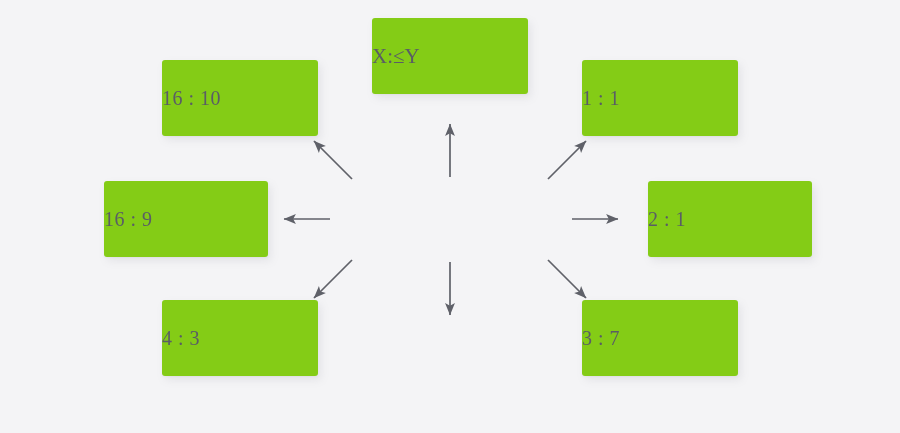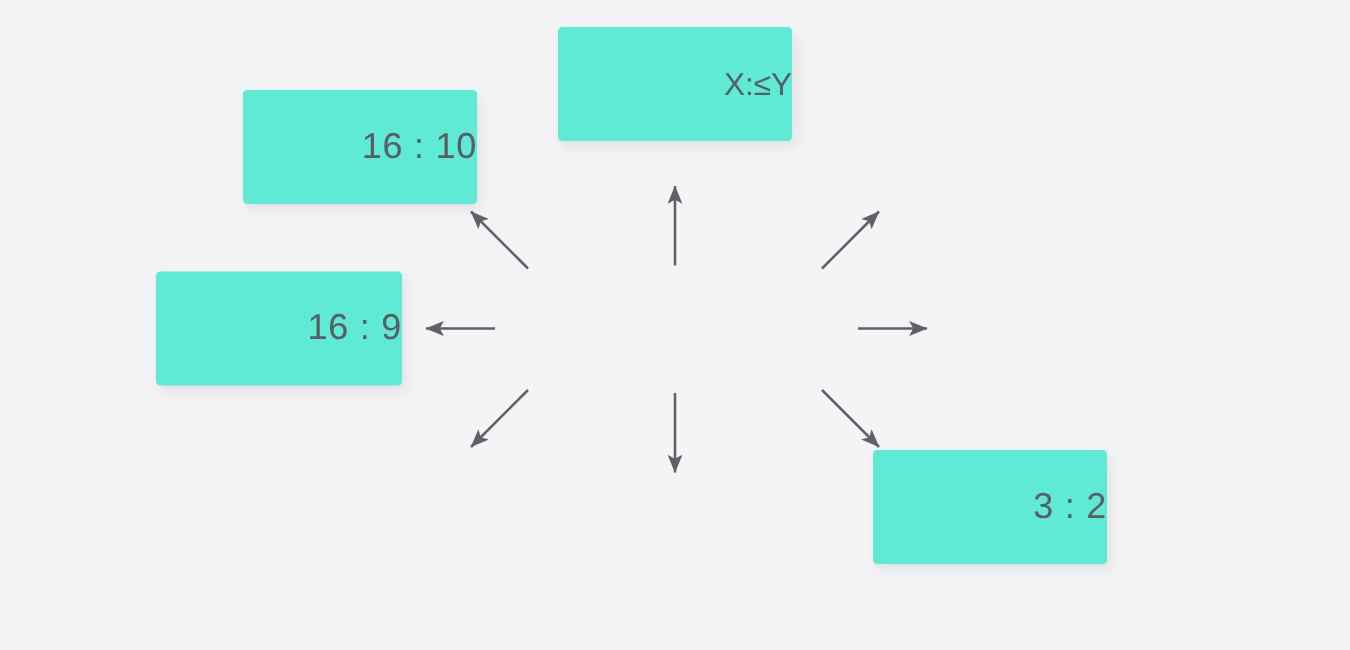--- a/index.html
+++ b/index.html
@@ -22,32 +22,33 @@
   .arrow-layer {
     position: absolute;
     left: 0;
     top: 0;
     width: 900px;
     height: 433px;
     pointer-events: none;
   }
   .node {
     position: absolute;
-    background: #5eead4;
+    background: #84cc16;
     border-radius: 3px;
     box-shadow: 3px 4px 9px rgba(120, 124, 140, 0.13),
                 0 1px 2px rgba(120, 124, 140, 0.06);
     display: flex;
     align-items: center;
-    justify-content: flex-end;
+    justify-content: flex-start;
     box-sizing: border-box;
+    font-family: Liberation Serif, serif;
   }
   .node-label {
     color: #5a5d66;
-    font-size: 24px;
+    font-size: 20px;
     letter-spacing: 0.5px;
     line-height: 1;
     white-space: nowrap;
   }
   .node-center .node-label {
     color: #4d5059;
     font-size: 21px;
     letter-spacing: 2px;
   }
   .node-top .node-label {
@@ -76,27 +77,36 @@
         <line x1="330" y1="219" x2="284" y2="219" stroke="#5f6169" stroke-width="1.7" stroke-linecap="butt" marker-end="url(#arrowhead)"></line>
         <line x1="352" y1="179" x2="314" y2="141" stroke="#5f6169" stroke-width="1.7" stroke-linecap="butt" marker-end="url(#arrowhead)"></line>
       </g>
   </svg>
 
 
   <div class="node node-top" style="left:372px; top:18px; width:156px; height:76px;">
     <span class="node-label">X:≤Y</span>
   </div>
 
+  <div class="node" style="left:582px; top:60px; width:156px; height:76px;">
+    <span class="node-label">1 : 1</span>
+  </div>
 
+  <div class="node" style="left:648px; top:181px; width:164px; height:76px;">
+    <span class="node-label">2 : 1</span>
+  </div>
 
   <div class="node" style="left:582px; top:300px; width:156px; height:76px;">
-    <span class="node-label">3 : 2</span>
+    <span class="node-label">3 : 7</span>
   </div>
 
 
+  <div class="node" style="left:162px; top:300px; width:156px; height:76px;">
+    <span class="node-label">4 : 3</span>
+  </div>
 
   <div class="node" style="left:104px; top:181px; width:164px; height:76px;">
     <span class="node-label">16 : 9</span>
   </div>
 
   <div class="node" style="left:162px; top:60px; width:156px; height:76px;">
     <span class="node-label">16 : 10</span>
   </div>
 
 </div>

